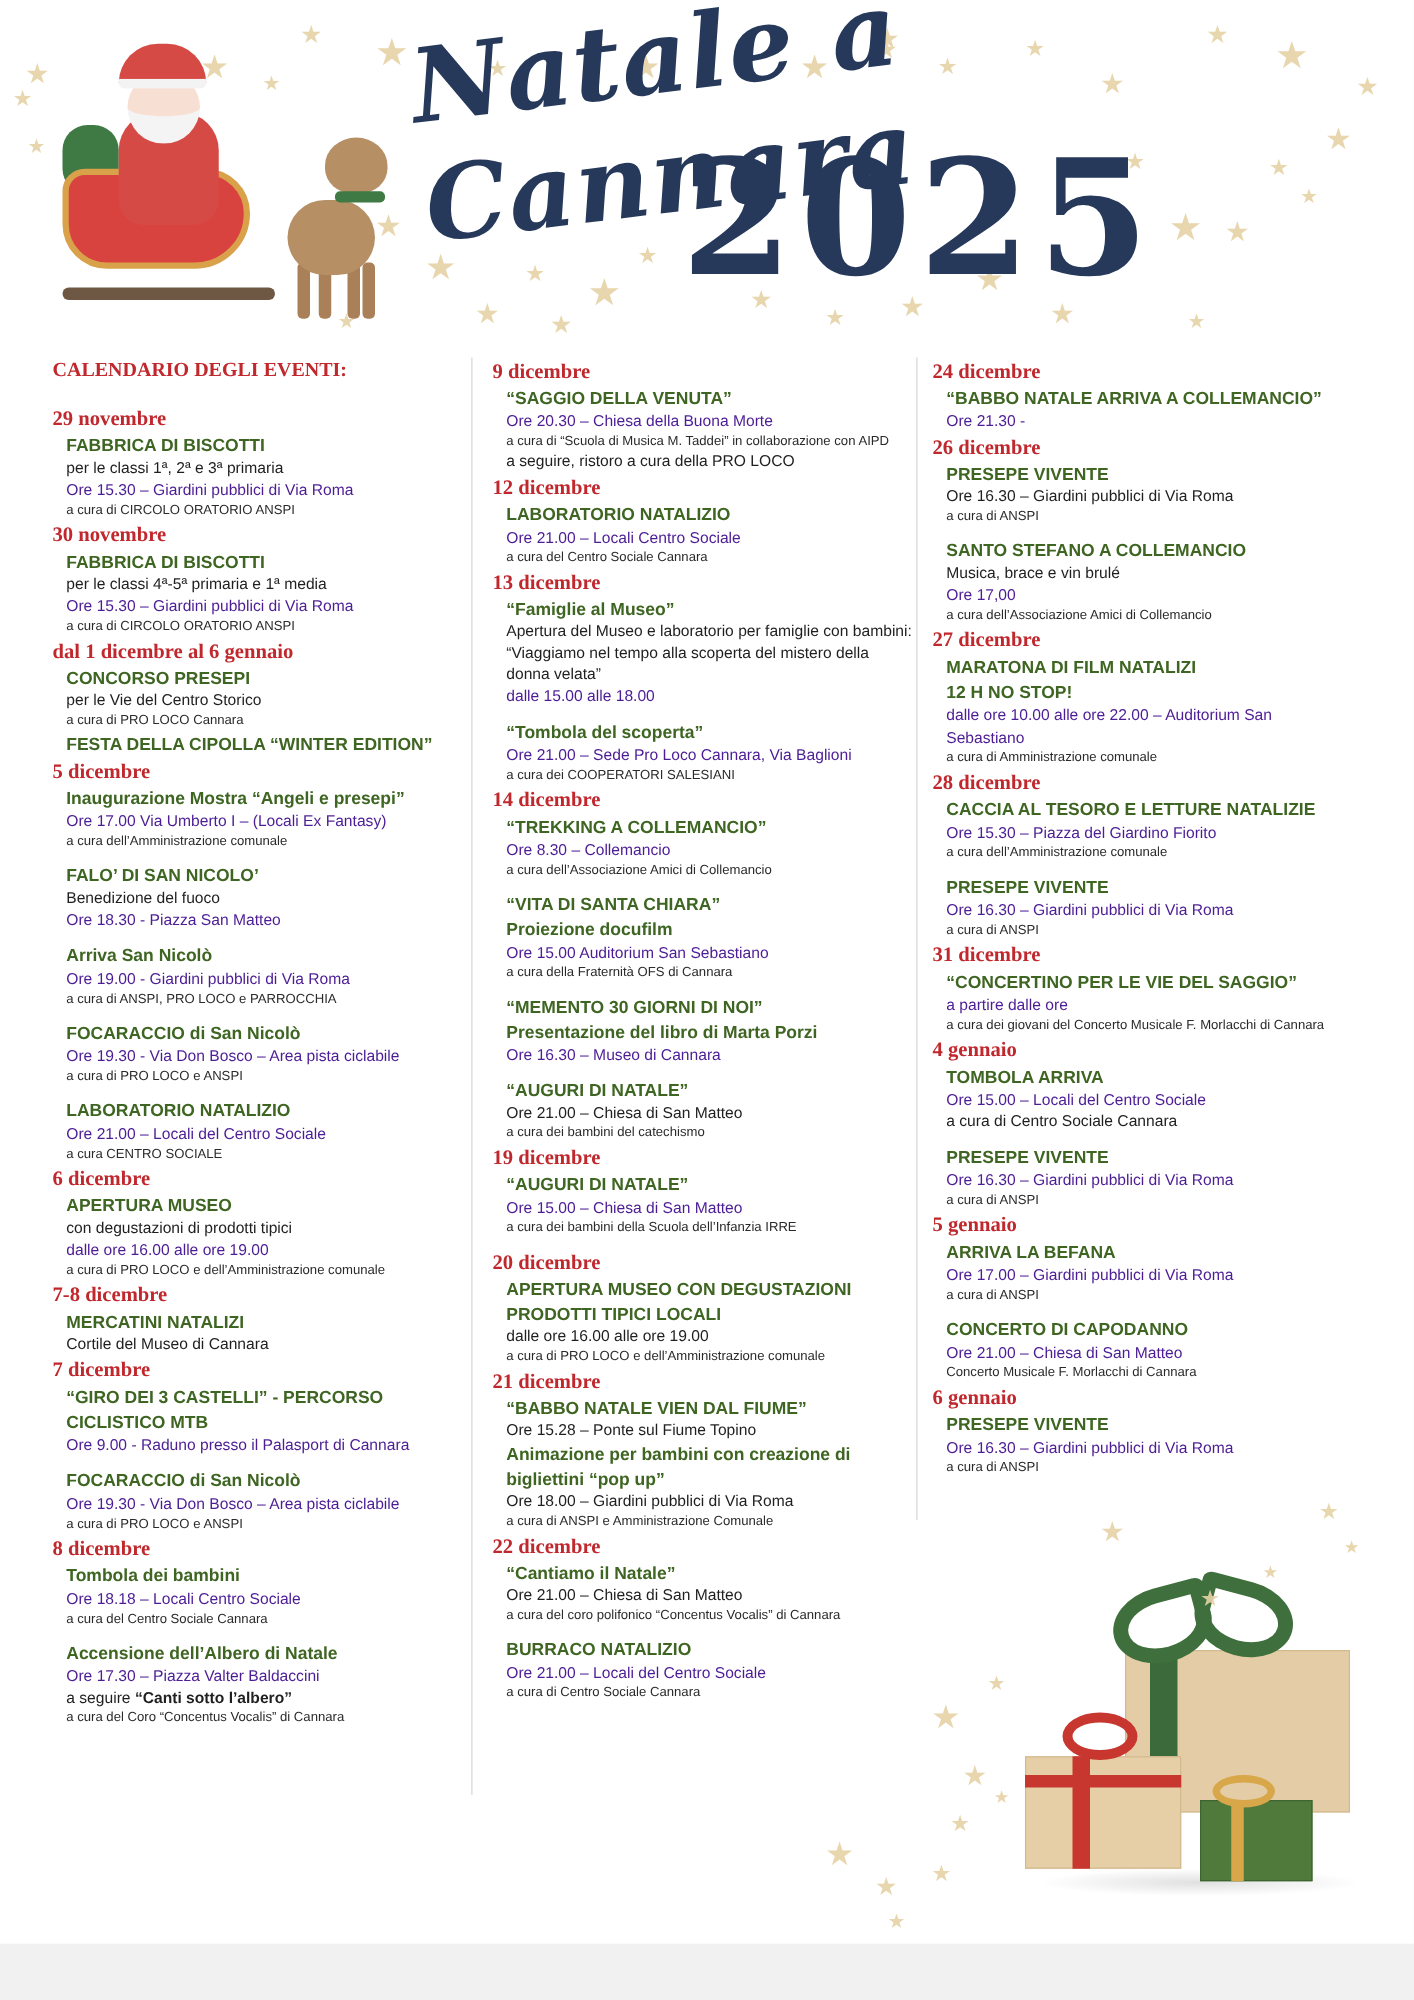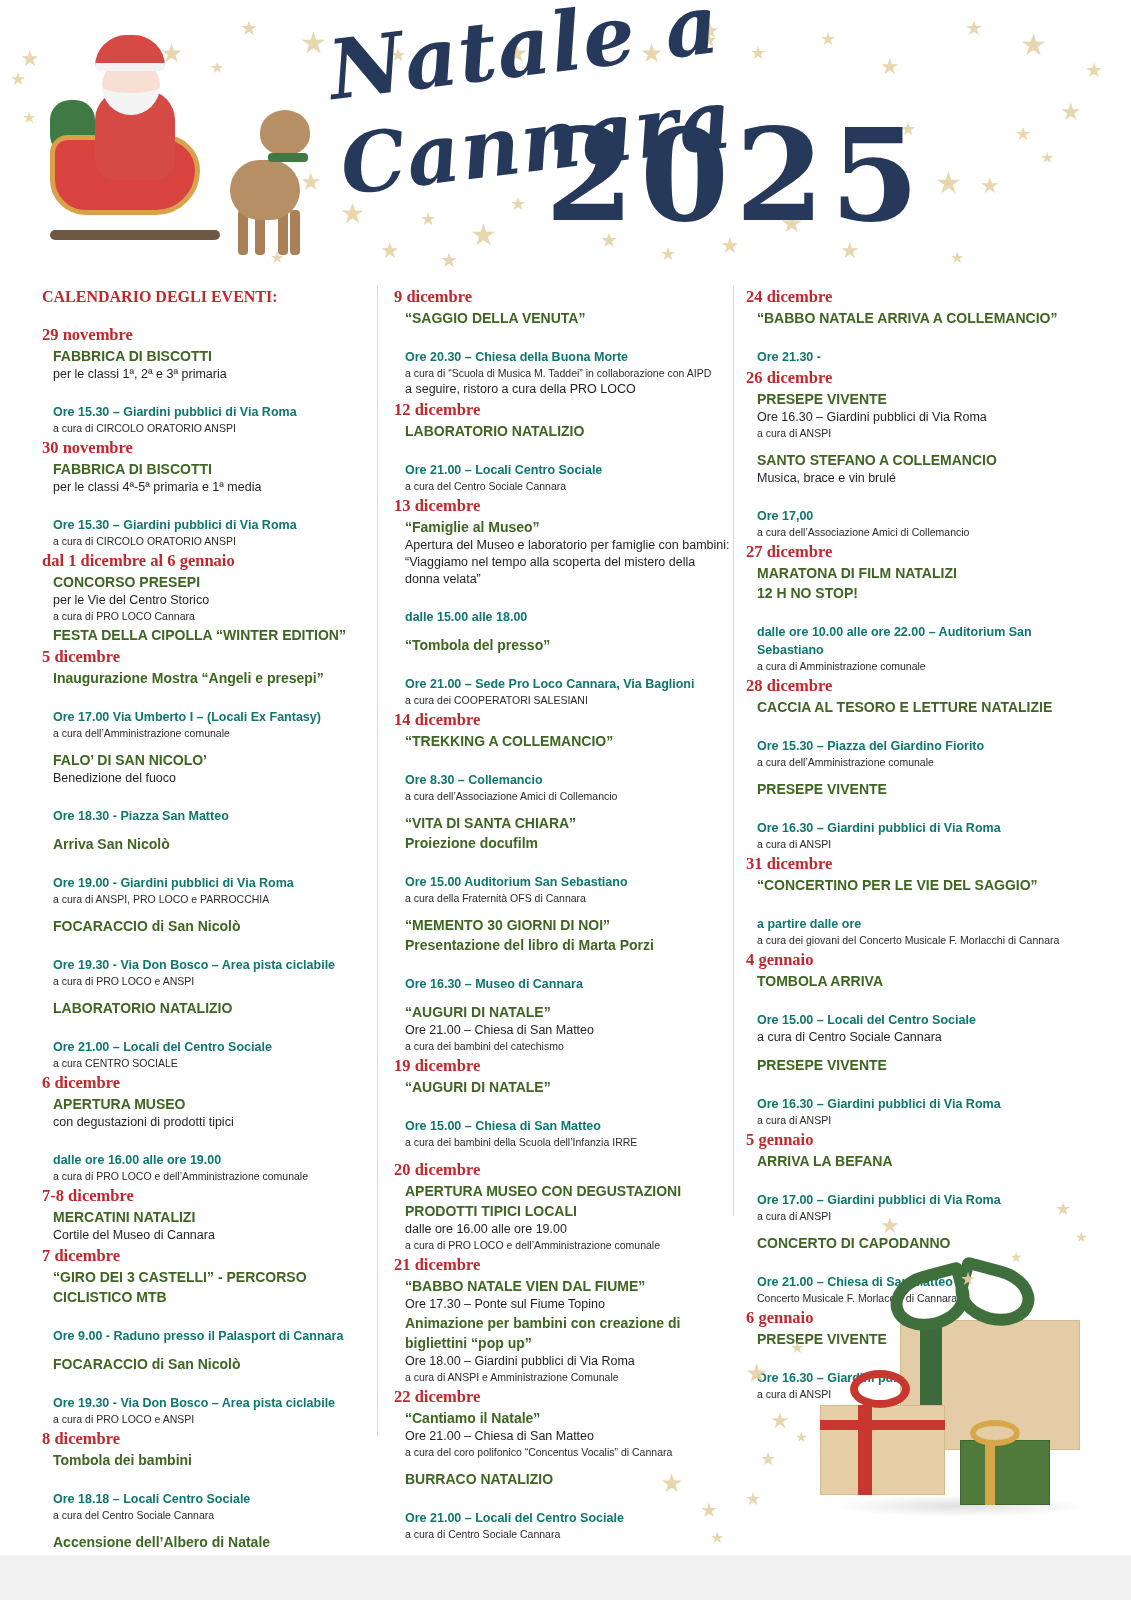--- a/index.html
+++ b/index.html
@@ -44,21 +44,21 @@
   .divider { position: absolute; top: 286px; width: 1px; background: #d8d8d8; }
   .div1 { left: 377px; height: 1150px; }
   .div2 { left: 733px; height: 930px; }
 
   .cal-heading { font-family: "Liberation Serif", serif; font-weight: bold; font-size: 16px; color: #c0282d; margin-bottom: 18px; margin-top: 2px; }
   .date-head { font-family: "Liberation Serif", serif; font-weight: bold; font-size: 16.5px; color: #c0282d; line-height: 22px; }
   .event { padding-left: 11px; margin-bottom: 9px; }
   .event.tight { margin-bottom: 1px; }
   .ev-title { font-family: "Liberation Sans", sans-serif; font-weight: bold; font-size: 14px; color: #3e6522; line-height: 20px; }
   .ev-line { font-size: 12.5px; line-height: 17px; color: #1f1f1f; }
-  .ev-bold { font-size: 12.5px; line-height: 18px; font-weight: bold; color: #0f766e; margin-top: 20px; }
+  .ev-bold { font-size: 12.5px; line-height: 18px; font-weight: normal; color: #4c1d95; }
   .ev-italic { font-size: 10.5px; line-height: 15px; color: #2a2a2a; }
 
   
   .gifts { position: absolute; left: 820px; top: 1260px; width: 280px; height: 260px; }
   .gift-big { position: absolute; left: 80px; top: 60px; width: 180px; height: 130px; background: #e4cda6; border: 1px solid #d3b98e; }
   .gift-big-ribbon { position: absolute; left: 100px; top: 60px; width: 22px; height: 130px; background: #3c6a3a; }
   .bow-green-l { position: absolute; left: 70px; top: 10px; width: 80px; height: 60px; border: 12px solid #3f6f3c; border-radius: 50% 10% 50% 50%; transform: rotate(-15deg); }
   .bow-green-r { position: absolute; left: 135px; top: 5px; width: 80px; height: 60px; border: 12px solid #3f6f3c; border-radius: 10% 50% 50% 50%; transform: rotate(15deg); }
   .gift-red { position: absolute; left: 0; top: 145px; width: 125px; height: 90px; background: #e6cfa6; border: 1px solid #d3b98e; }
   .gift-red-ribbon { position: absolute; left: 38px; top: 145px; width: 14px; height: 90px; background: #c8372f; }
@@ -269,21 +269,21 @@
           </div>
         </div>
         <div class="day">
           <div class="date-head">13 dicembre</div>
           <div class="event">
             <div class="ev-title">“Famiglie al Museo”</div>
             <div class="ev-line">Apertura del Museo e laboratorio per famiglie con bambini: “Viaggiamo nel tempo alla scoperta del mistero della donna velata”</div>
             <div class="ev-bold">dalle 15.00 alle 18.00</div>
           </div>
           <div class="event tight">
-            <div class="ev-title">“Tombola del presso”</div>
+            <div class="ev-title">“Tombola del scoperta”</div>
             <div class="ev-bold">Ore 21.00 – Sede Pro Loco Cannara, Via Baglioni</div>
             <div class="ev-italic">a cura dei COOPERATORI SALESIANI</div>
           </div>
         </div>
         <div class="day">
           <div class="date-head">14 dicembre</div>
           <div class="event">
             <div class="ev-title">“TREKKING A COLLEMANCIO”</div>
             <div class="ev-bold">Ore 8.30 – Collemancio</div>
             <div class="ev-italic">a cura dell’Associazione Amici di Collemancio</div>
@@ -318,21 +318,21 @@
           <div class="event tight">
             <div class="ev-title">APERTURA MUSEO CON DEGUSTAZIONI PRODOTTI TIPICI LOCALI</div>
             <div class="ev-line">dalle ore 16.00 alle ore 19.00</div>
             <div class="ev-italic">a cura di PRO LOCO e dell’Amministrazione comunale</div>
           </div>
         </div>
         <div class="day">
           <div class="date-head">21 dicembre</div>
           <div class="event tight">
             <div class="ev-title">“BABBO NATALE VIEN DAL FIUME”</div>
-            <div class="ev-line">Ore 17.30 – Ponte sul Fiume Topino</div>
+            <div class="ev-line">Ore 15.28 – Ponte sul Fiume Topino</div>
             <div class="ev-title">Animazione per bambini con creazione di bigliettini “pop up”</div>
             <div class="ev-line">Ore 18.00 – Giardini pubblici di Via Roma</div>
             <div class="ev-italic">a cura di ANSPI e Amministrazione Comunale</div>
           </div>
         </div>
         <div class="day">
           <div class="date-head">22 dicembre</div>
           <div class="event">
             <div class="ev-title">“Cantiamo il Natale”</div>
             <div class="ev-line">Ore 21.00 – Chiesa di San Matteo</div>

